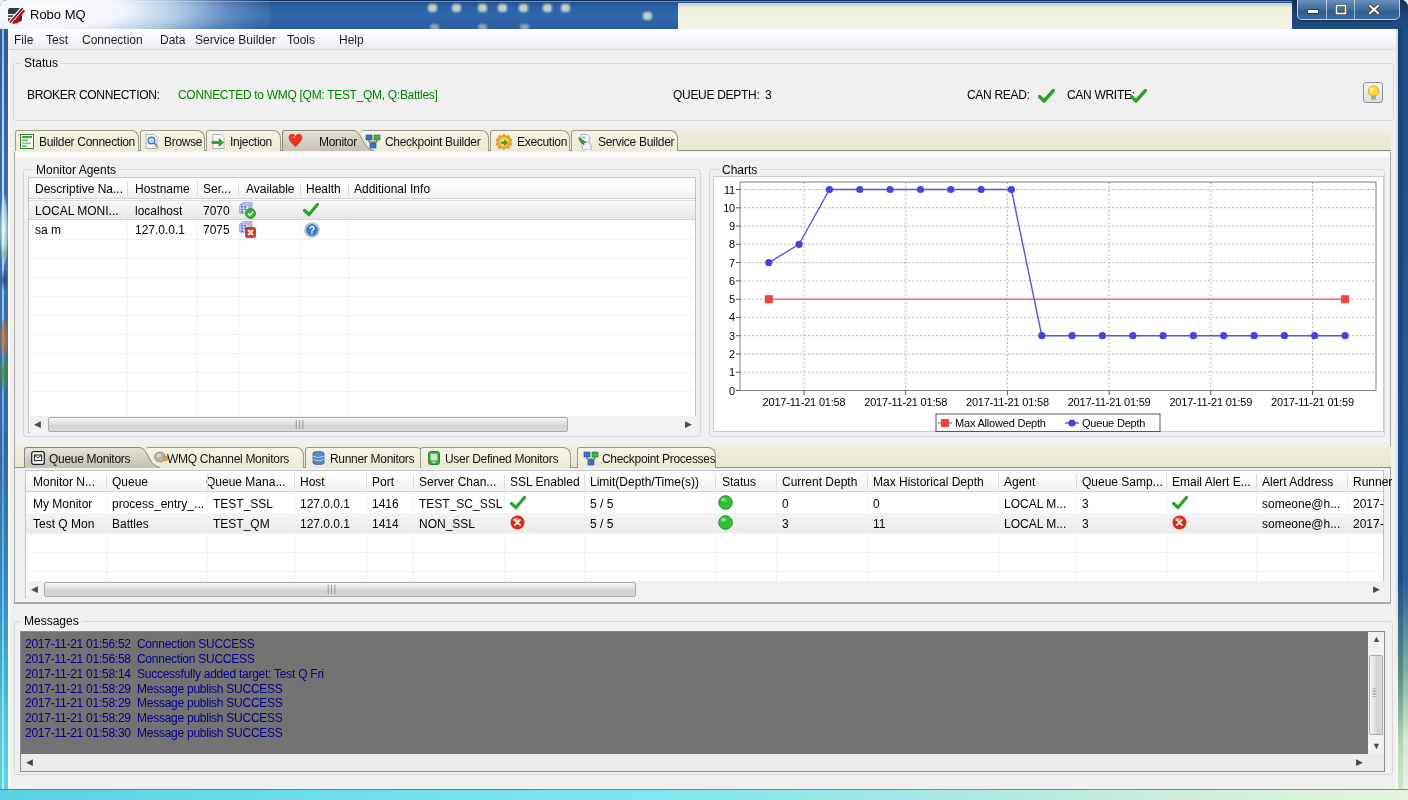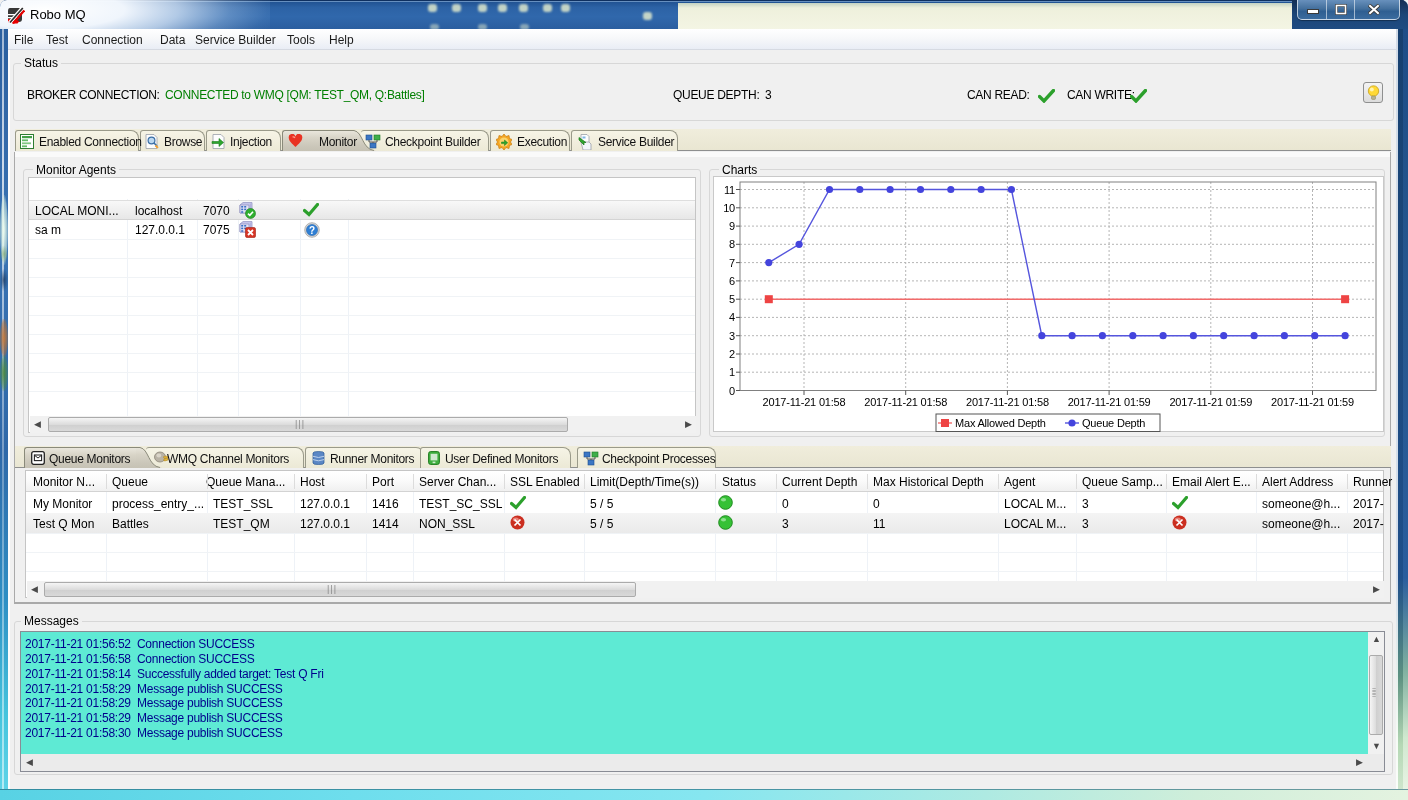--- a/index.html
+++ b/index.html
@@ -52,21 +52,21 @@
 .cell{position:absolute;white-space:nowrap;color:#000}
 .rowsel{position:absolute;left:0;width:100%;height:20px;background:linear-gradient(180deg,#f8f8f8,#e7e7e7);border-top:1px solid #dedede;border-bottom:1px solid #d4d4d4}
 .rowalt{position:absolute;left:0;width:100%;height:20px;background:linear-gradient(180deg,#f4f4f4,#eaeaea)}
 
 .hscroll{position:absolute;height:17px;background:#f1f1f1}
 .hthumb{position:absolute;top:1px;height:15px;background:linear-gradient(180deg,#f5f5f5,#dcdcdc 50%,#cfcfcf 51%,#d9d9d9);border:1px solid #ababab;border-radius:2px}
 .arrow{position:absolute;font-size:9px;color:#4a4a4a;line-height:17px}
 .vscroll{position:absolute;width:16px;background:#f1f1f1}
 .vthumb{position:absolute;left:1px;width:14px;background:linear-gradient(90deg,#f5f5f5,#dcdcdc 50%,#cfcfcf 51%,#d9d9d9);border:1px solid #ababab;border-radius:2px}
 
-#msgarea{position:absolute;left:20px;top:631px;width:1365px;height:141px;border:1px solid #898c95;background:#5eead4}
+#msgarea{position:absolute;left:20px;top:631px;width:1365px;height:141px;border:1px solid #898c95;background:#737373}
 #msgarea .ln{position:absolute;left:4px;color:#00008c;white-space:pre;letter-spacing:-0.25px}
 </style></head><body>
 
 <div id="titlebar">
   <div style="position:absolute;left:0;top:0;width:100%;height:1px;background:#0f3060"></div>
     <div style="position:absolute;left:0;top:1px;width:100%;height:1px;background:rgba(160,195,230,.55)"></div>
   <div class="glow"></div>
   <div class="dot" style="left:428px;top:4px"></div>
   <div class="dot" style="left:452px;top:4px"></div>
   <div class="dot" style="left:478px;top:4px"></div>
@@ -124,28 +124,28 @@
     <div class="dk"></div>
   </div>
 
 <div id="menubar">
   <span style="left:6px">File</span>
   <span style="left:38px">Test</span>
   <span style="left:74px">Connection</span>
   <span style="left:152px">Data</span>
   <span style="left:187px">Service Builder</span>
   <span style="left:279px">Tools</span>
-  <span style="left:321px">Help</span>
+  <span style="left:331px">Help</span>
 </div>
 
 <div class="group" style="left:13px;top:63px;width:1381px;height:58px"></div>
 <span class="glabel abs" style="left:21px;top:56px">Status</span>
 <div id="status-line">
   <span class="sv" style="left:19px">BROKER CONNECTION:</span>
-  <span class="sv green" style="left:157px">CONNECTED to WMQ [QM: TEST_QM, Q:Battles]</span>
+  <span class="sv green" style="left:170px">CONNECTED to WMQ [QM: TEST_QM, Q:Battles]</span>
   <span class="sv" style="left:665px">QUEUE DEPTH:</span>
   <span class="sv" style="left:757px;letter-spacing:0">3</span>
   <span class="sv" style="left:959px">CAN READ:</span>
   <span class="sv" style="left:1059px">CAN WRITE:</span>
 </div>
 <svg class="abs" style="left:1038px;top:89px" width="17" height="14" viewBox="0 0 17 14">
     <path d="M1.5 7.5 L6 12 L15.5 1.5" stroke="#2ca02c" stroke-width="3.4" fill="none" stroke-linecap="round"></path>
   </svg>
 <svg class="abs" style="left:1130px;top:89px" width="17" height="14" viewBox="0 0 17 14">
     <path d="M1.5 7.5 L6 12 L15.5 1.5" stroke="#2ca02c" stroke-width="3.4" fill="none" stroke-linecap="round"></path>
@@ -161,21 +161,21 @@
 <div class="tabbar" style="left:15px;top:129px;width:1376px;height:22px"></div>
 <div id="toptabs">
   <div class="tab" style="left:15px;top:130px;width:124px">
     <svg class="ic" style="left:4px" width="14" height="15" viewBox="0 0 14 15">
         <rect x=".5" y=".5" width="13" height="14" fill="#fff" stroke="#2e7d32"></rect>
         <rect x="2" y="2" width="10" height="2.2" fill="#43a047"></rect>
         <rect x="2" y="5.4" width="6" height="1.8" fill="#66bb6a"></rect>
         <rect x="2" y="8.4" width="9" height="1.8" fill="#81c784"></rect>
         <rect x="2" y="11.4" width="5" height="1.8" fill="#66bb6a"></rect>
       </svg>
-    <span class="tx" style="left:23px">Enabled Connection</span>
+    <span class="tx" style="left:23px">Builder Connection</span>
   </div>
   <div class="tab" style="left:140px;top:130px;width:65px">
     <svg class="ic" style="left:4px" width="14" height="15" viewBox="0 0 14 15">
         <path d="M1 .5 h8 l3 3 v11 h-11 z" fill="#fdfdfd" stroke="#9aa0a8" stroke-width=".8"></path>
         <circle cx="6.5" cy="6.5" r="3.4" fill="#bcd8f0" stroke="#3a6ea5" stroke-width="1.2"></circle>
         <path d="M9 9 l3 3" stroke="#3a6ea5" stroke-width="1.6"></path>
         <path d="M10.5 11.5 l2.4 2.4" stroke="#f0a030" stroke-width="2"></path>
       </svg>
     <span class="tx" style="left:23px">Browse</span>
   </div>
@@ -250,20 +250,33 @@
     <div class="hline" style="top:61px"></div>
     <div class="hline" style="top:80px"></div>
     <div class="hline" style="top:99px"></div>
     <div class="hline" style="top:118px"></div>
     <div class="hline" style="top:137px"></div>
     <div class="hline" style="top:156px"></div>
     <div class="hline" style="top:175px"></div>
     <div class="hline" style="top:194px"></div>
     <div class="hline" style="top:213px"></div>
 
+    <div class="thead">
+      <span class="ht" style="left:6px">Descriptive Na...</span>
+      <span class="ht" style="left:106px">Hostname</span>
+      <span class="ht" style="left:174px">Ser...</span>
+      <span class="ht" style="left:217px">Available</span>
+      <span class="ht" style="left:277px">Health</span>
+      <span class="ht" style="left:325px">Additional Info</span>
+      <div class="hsep" style="left:98px"></div>
+      <div class="hsep" style="left:168px"></div>
+      <div class="hsep" style="left:209px"></div>
+      <div class="hsep" style="left:271px"></div>
+      <div class="hsep" style="left:319px"></div>
+    </div>
 
     <div class="rowsel" style="top:22px"></div>
     <span class="cell" style="left:6px;top:26px">LOCAL MONI...</span>
     <span class="cell" style="left:106px;top:26px">localhost</span>
     <span class="cell" style="left:174px;top:26px">7070</span>
     <svg class="abs" style="left:210px;top:24px" width="17" height="17" viewBox="0 0 17 17">
       <path d="M1 3 l3 -2.4 h9 v8 l-3 2.4 h-9 z" fill="#c9c9ee" stroke="#8888bb" stroke-width=".7"></path>
       <path d="M1 3 h9 v8 h-9 z" fill="#e3e3f6" stroke="#8888bb" stroke-width=".7"></path>
       <path d="M10 3 l3 -2.4 v8 l-3 2.4 z" fill="#b2b2dd"></path>
       <g fill="#3a6ec4">

